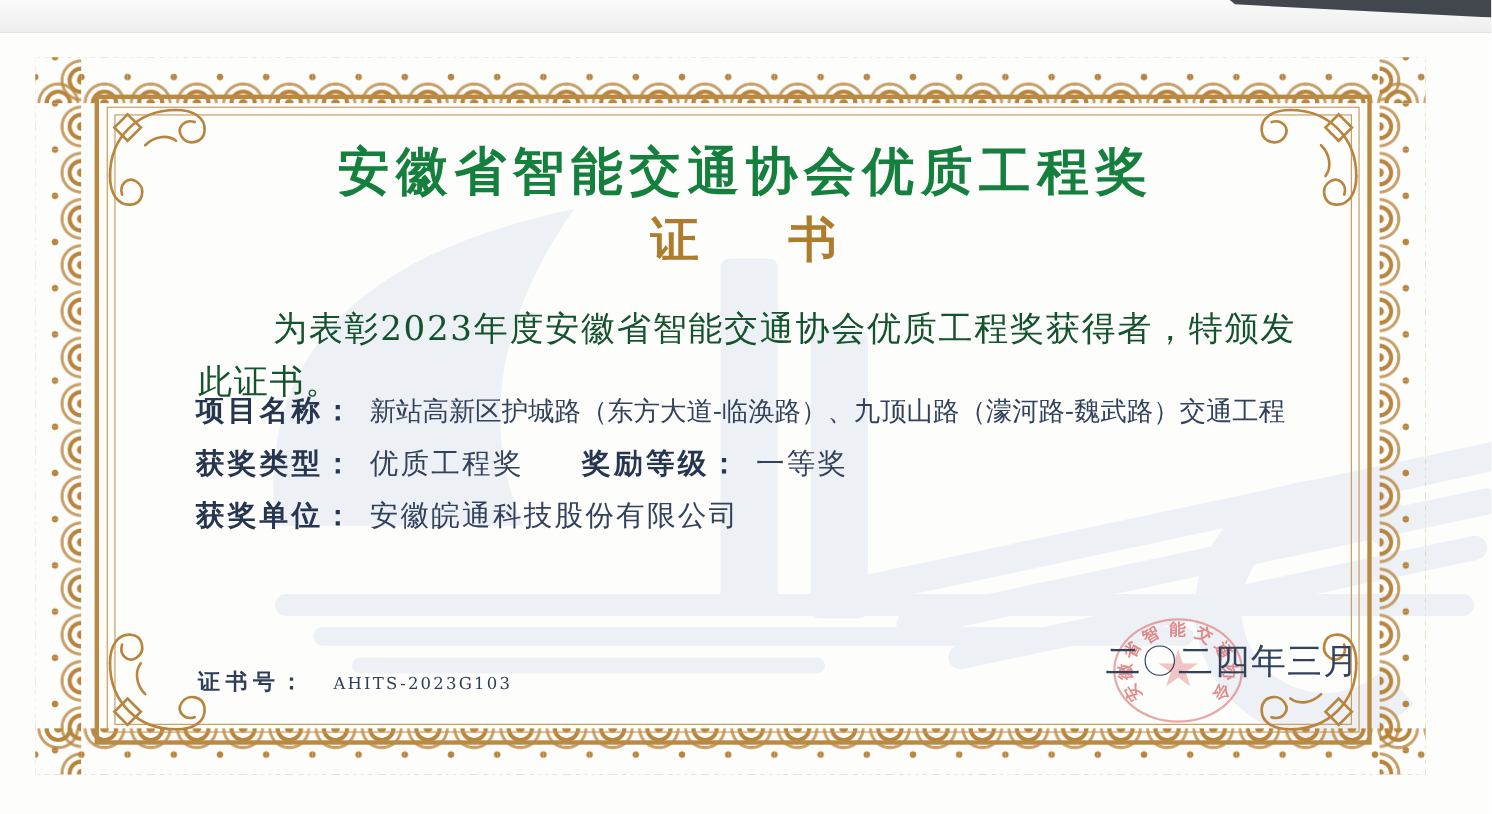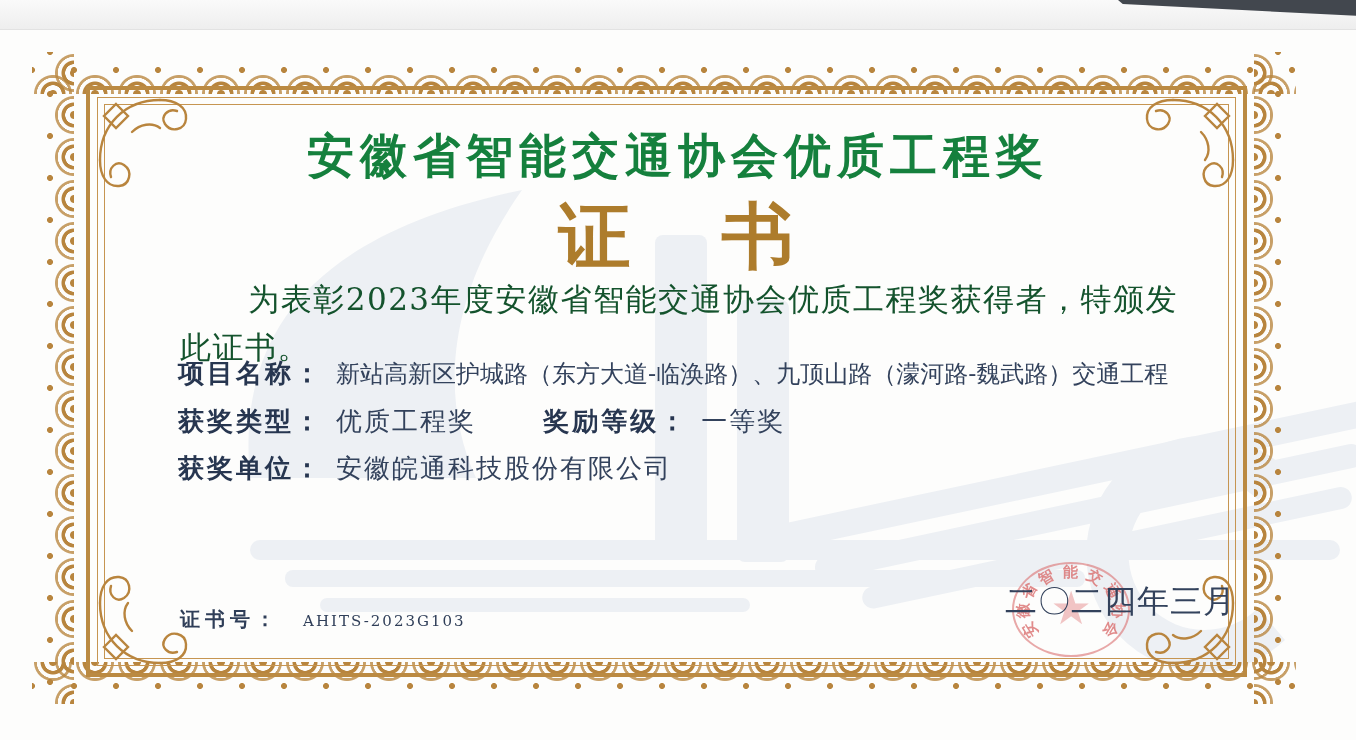--- a/index.html
+++ b/index.html
@@ -61,30 +61,30 @@
   .corner.tl { left:2px;  top:2px; }
   .corner.tr { right:2px; top:2px;    transform:rotate(90deg); }
   .corner.br { right:2px; bottom:2px; transform:rotate(180deg); }
   .corner.bl { left:2px;  bottom:2px; transform:rotate(270deg); }
 
   
   .content { position:absolute; left:0; top:0; width:1356px; height:740px; z-index:5; }
   .award-title { position:absolute; left:105px; top:125px; width:1146px; text-align:center;
                  font-size:47px; font-weight:700; color:#15803d; letter-spacing:6px; }
   .doc-title { position:absolute; left:105px; top:189px; width:1146px; text-align:center;
-               font-size:72px; font-weight:700; color:#ad7c2c; word-spacing:58px; letter-spacing:4px; }
+               font-size:44px; font-weight:700; color:#ad7c2c; word-spacing:58px; letter-spacing:4px; }
   .body-par { position:absolute; left:180px; top:275px; width:1012px;
               font-size:31px; line-height:48px; color:#14532d; letter-spacing:1.5px;
               text-indent:2.2em; }
   .field-row { position:absolute; left:178px; white-space:nowrap; color:#33425c; }
   .flabel { font-size:26px; font-weight:700; color:#273650; letter-spacing:3px;text-align:center; }
   .fvalue { font-size:26px; letter-spacing:2px; margin-left:8px; }
   .fvalue.long { font-size:24px; letter-spacing:0; }
   .fvalue.names { font-size:25px; letter-spacing:1px; }
-  .pair2 { margin-left:62px; }
+  .pair2 { margin-left:48px; }
   .certno-row { position:absolute; left:180px; top:606px; white-space:nowrap; color:#2f3e58; }
   .certno-label { font-size:20px; font-weight:600; letter-spacing:5px; }
   .certno-value { font-size:15px; letter-spacing:2px; margin-left:18px; }
   .date-line { position:absolute; left:1005px; top:580px; font-size:32px; letter-spacing:1px;
                color:#33425c; z-index:7; }
 
   
   .seal { position:absolute; left:1012px; top:562px; width:118px; height:95px; z-index:6; }
   .seal-ring { position:absolute; inset:0; border:2.5px solid rgba(219,112,112,.6);
                border-radius:50%; }

